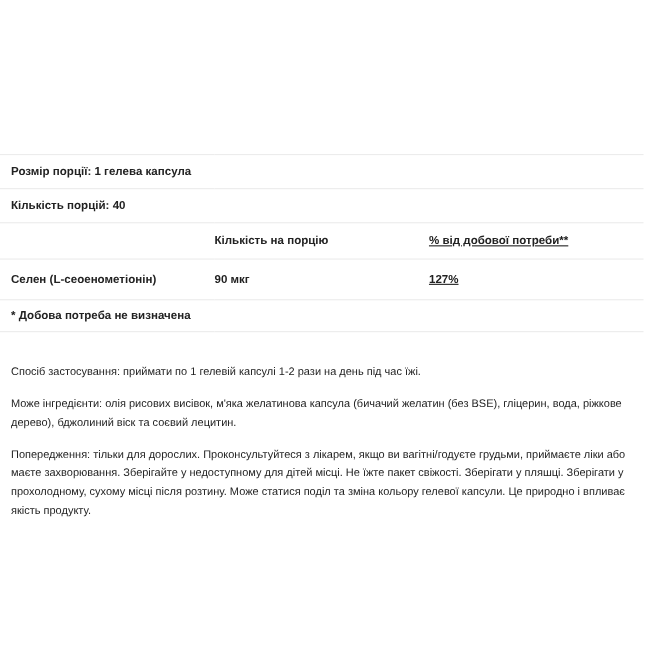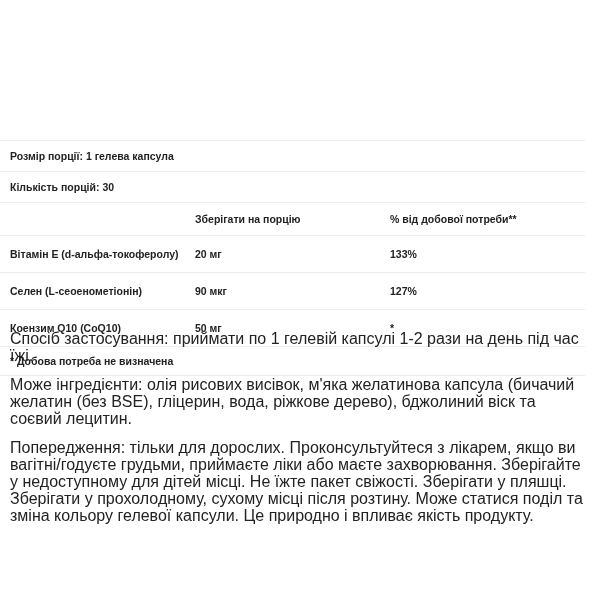--- a/index.html
+++ b/index.html
@@ -41,36 +41,36 @@
   .facts-table tr:first-child {
     border-top: 1px solid #ececec;
   }
   .facts-table td {
     padding: 7px 4px 7px 0;
     vertical-align: middle;
     line-height: 14px;
   }
   .col-name   { width: 262px; padding-left: 10px !important; box-sizing: border-box; }
   .col-amount { width: 128px; }
-  .col-dv     { width: 185px; }
+  .col-dv     { width: 185px; text-decoration: underline; }
 
   .row-header td { padding-top: 9px; padding-bottom: 9px; }
   .row-nutrient td { padding-top: 11px; padding-bottom: 11px; }
   .row-footnote td { padding-top: 7px; padding-bottom: 7px; }
   .row-serving td { padding-top: 8px; padding-bottom: 8px; }
 
   .asterisk-cell { letter-spacing: 0; }
 
   
   .body-copy {
     position: absolute;
     left: 10px;
     top: 330px;
     width: 575px;
-    font-size: 16px;
+    font-size: 10px;
     font-weight: normal;
     color: #222222;
     line-height: 17px;
   }
   .body-copy p {
     margin: 0 0 12px 0;
   }
   .body-copy p:last-child {
     margin-bottom: 11px;
   }
@@ -82,45 +82,35 @@
 <body>
 
 <div class="page">
 
   <table class="facts-table">
     <tbody>
       <tr class="row-serving">
         <td class="col-name" colspan="3">Розмір порції: 1 гелева капсула</td>
       </tr>
       <tr class="row-serving">
-        <td class="col-name" colspan="3">Кількість порцій: 30</td>
+        <td class="col-name" colspan="3">Кількість порцій: 40</td>
       </tr>
       <tr class="row-header">
         <td class="col-name"></td>
-        <td class="col-amount">Зберігати на порцію</td>
+        <td class="col-amount">Кількість на порцію</td>
         <td class="col-dv">% від добової потреби**</td>
       </tr>
 
-      <tr class="row-nutrient">
-        <td class="col-name">Вітамін Е (d-альфа-токоферолу)</td>
-        <td class="col-amount">20 мг</td>
-        <td class="col-dv">133%</td>
-      </tr>
 
       <tr class="row-nutrient">
         <td class="col-name">Селен (L-сеоенометіонін)</td>
         <td class="col-amount">90 мкг</td>
         <td class="col-dv">127%</td>
       </tr>
 
-      <tr class="row-nutrient">
-        <td class="col-name">Коензим Q10 (CoQ10)</td>
-        <td class="col-amount">50 мг</td>
-        <td class="col-dv asterisk-cell">*</td>
-      </tr>
 
       <tr class="row-footnote">
         <td class="col-name" colspan="3">* Добова потреба не визначена</td>
       </tr>
     </tbody>
   </table>
 
   <div class="body-copy">
     <p>Спосіб застосування: приймати по 1 гелевій капсулі 1-2 рази на день під час їжі.</p>
     <p>Може інгредієнти: олія рисових висівок, м'яка желатинова капсула (бичачий желатин (без BSE), гліцерин, вода, ріжкове дерево), бджолиний віск та соєвий лецитин.</p>

